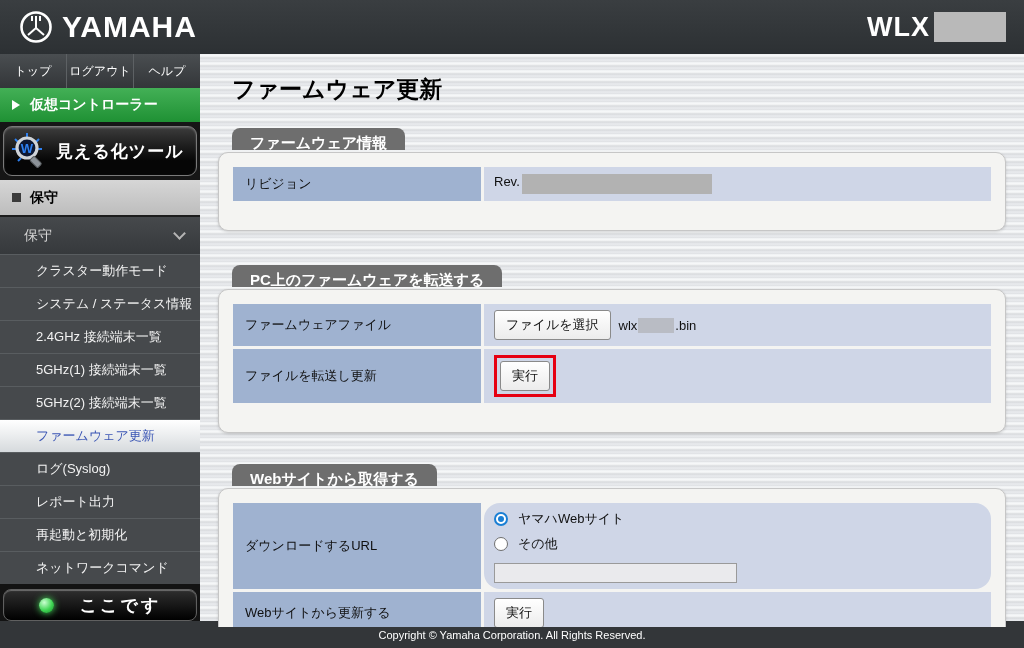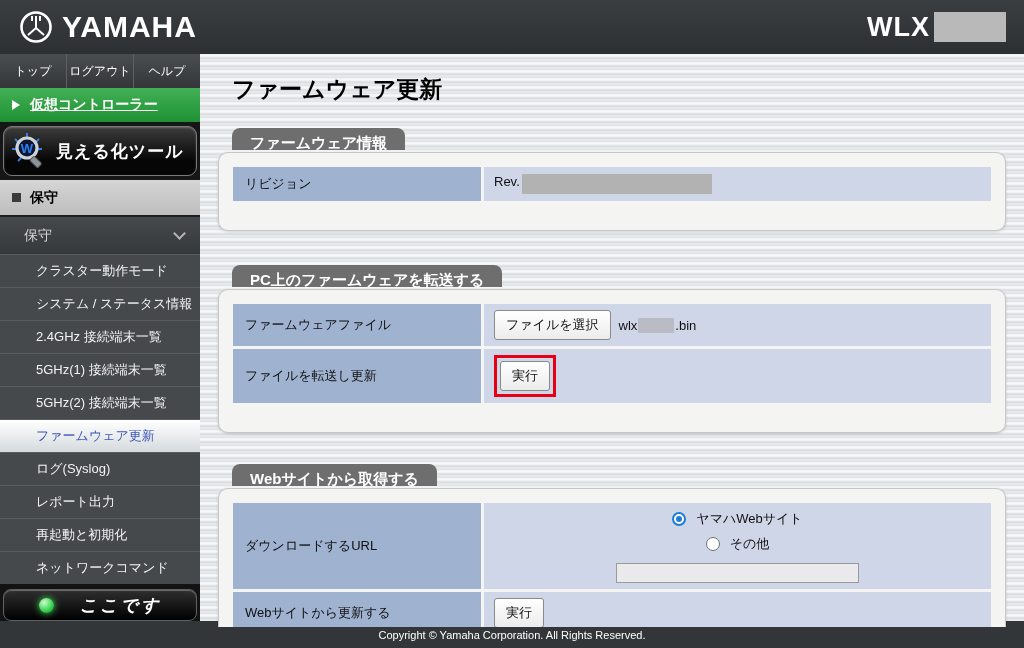--- a/index.html
+++ b/index.html
@@ -23,21 +23,21 @@
     background:#131313; }
   .navtabs { display:flex; height:34px;
     background:linear-gradient(#4a4e51,#333639); }
   .navtab { flex:1; display:flex; align-items:center; justify-content:center;
     color:#fff; font-size:12px; border-right:1px solid #5d6164; cursor:pointer; }
   .navtab:last-child { border-right:none; }
   .vc-bar { height:34px; display:flex; align-items:center; gap:10px; padding-left:12px;
     background:linear-gradient(#43b056,#1f9134); cursor:pointer; }
   .vc-arrow { width:0; height:0; border-left:8px solid #fff;
     border-top:5px solid transparent; border-bottom:5px solid transparent; }
-  .vc-label { color:#fff; font-size:14px; font-weight:bold;text-decoration:underline; }
+  .vc-label { color:#fff; font-size:14px; font-weight:bold; }
   .toolzone { height:58px; background:#161616; padding:4px 3px; }
   .mieruka-btn { width:100%; height:50px; border-radius:9px;
     background:linear-gradient(#3c3c3c,#060606 70%); border:1px solid #7a7a7a;
     display:flex; align-items:center; gap:8px; padding-left:6px; cursor:pointer;
     box-shadow:inset 0 1px 2px rgba(255,255,255,.25); }
   .mieruka-label { color:#fff; font-size:17px; font-weight:bold; letter-spacing:1px; }
   .side-section { height:37px; background:linear-gradient(#d6d6d6,#bdbdbd);
     border-bottom:2px solid #1d1d1d; display:flex; align-items:center; gap:9px;
     padding-left:12px; }
   .side-section .sq { width:9px; height:9px; background:#3b3b3b; }
@@ -47,21 +47,21 @@
     padding:0 16px 0 24px; cursor:pointer; }
   .group-label { color:#d5d5d5; font-size:14px; }
   .chev { width:9px; height:9px; border-right:2px solid #b5b5b5;
     border-bottom:2px solid #b5b5b5; transform:rotate(45deg); margin-top:-5px; }
   .menu { }
   .menu-item { height:33px; background:#46494c; border-top:1px solid #595d60;
     display:flex; align-items:center; padding-left:36px; color:#f2f2f2;
     font-size:13px; cursor:pointer; }
   .menu-item.selected { background:linear-gradient(#ffffff,#d6dadd);
     color:#3a55b4; }
-  .herezone { padding:5px 3px; background:#131313;font-style:italic; }
+  .herezone { padding:5px 3px; background:#131313; }
   .here-btn { width:100%; height:32px; border-radius:8px;
     background:linear-gradient(#2f2f2f,#000); border:1px solid #606060;
     display:flex; align-items:center; justify-content:center; gap:26px;
     cursor:pointer; box-shadow:inset 0 1px 1px rgba(255,255,255,.3); }
   .orb { width:15px; height:15px; border-radius:50%;
     background:radial-gradient(circle at 35% 30%, #c9ffd0, #3fd553 55%, #17862a);
     box-shadow:0 0 7px #46e05c; }
   .here-label { color:#fff; font-size:17px; font-weight:bold; letter-spacing:3px; }
 
   
@@ -78,21 +78,21 @@
     height:22px; line-height:30px; padding:0 18px; border-radius:8px 8px 0 0; }
   .panel { position:relative; z-index:1; margin-left:-14px; width:788px;
     background:#f4f4f2; border:1px solid #c6c6c6; border-radius:10px;
     padding:14px; box-shadow:0 1px 3px rgba(0,0,0,.15); }
   .frow { display:flex; gap:3px; margin-bottom:3px; }
   .frow:last-child { margin-bottom:15px; }
   .fl { width:248px; background:#9fb2d0; padding:8px 12px; font-size:13px;
     color:#101010; display:flex; align-items:center; }
   .fv { flex:1; background:#cfd6e7; padding:6px 10px; font-size:13px;
     color:#101010; display:flex; align-items:center; gap:8px; }
-  .fv.col { flex-direction:column; align-items:center; gap:5px; }
+  .fv.col { flex-direction:column; align-items:flex-start; gap:5px;border-radius:16px; }
 
   .btn { background:linear-gradient(#ffffff,#ececec); border:1px solid #8a8a8a;
     border-radius:3px; font-size:13px; color:#111; padding:5px 11px;
     cursor:pointer; font-family:inherit; }
   .redhl { border:3px solid #e60012; padding:3px; display:inline-block;
     line-height:0; }
   .file-text { font-size:13px; display:flex; align-items:center; gap:1px; }
   .redact.file-box { width:36px; height:15px; background:#b9bcc4; }
   .rev-line { display:flex; gap:2px; }
   .redact.rev-box { width:190px; height:20px; background:#b2b2b2; }

